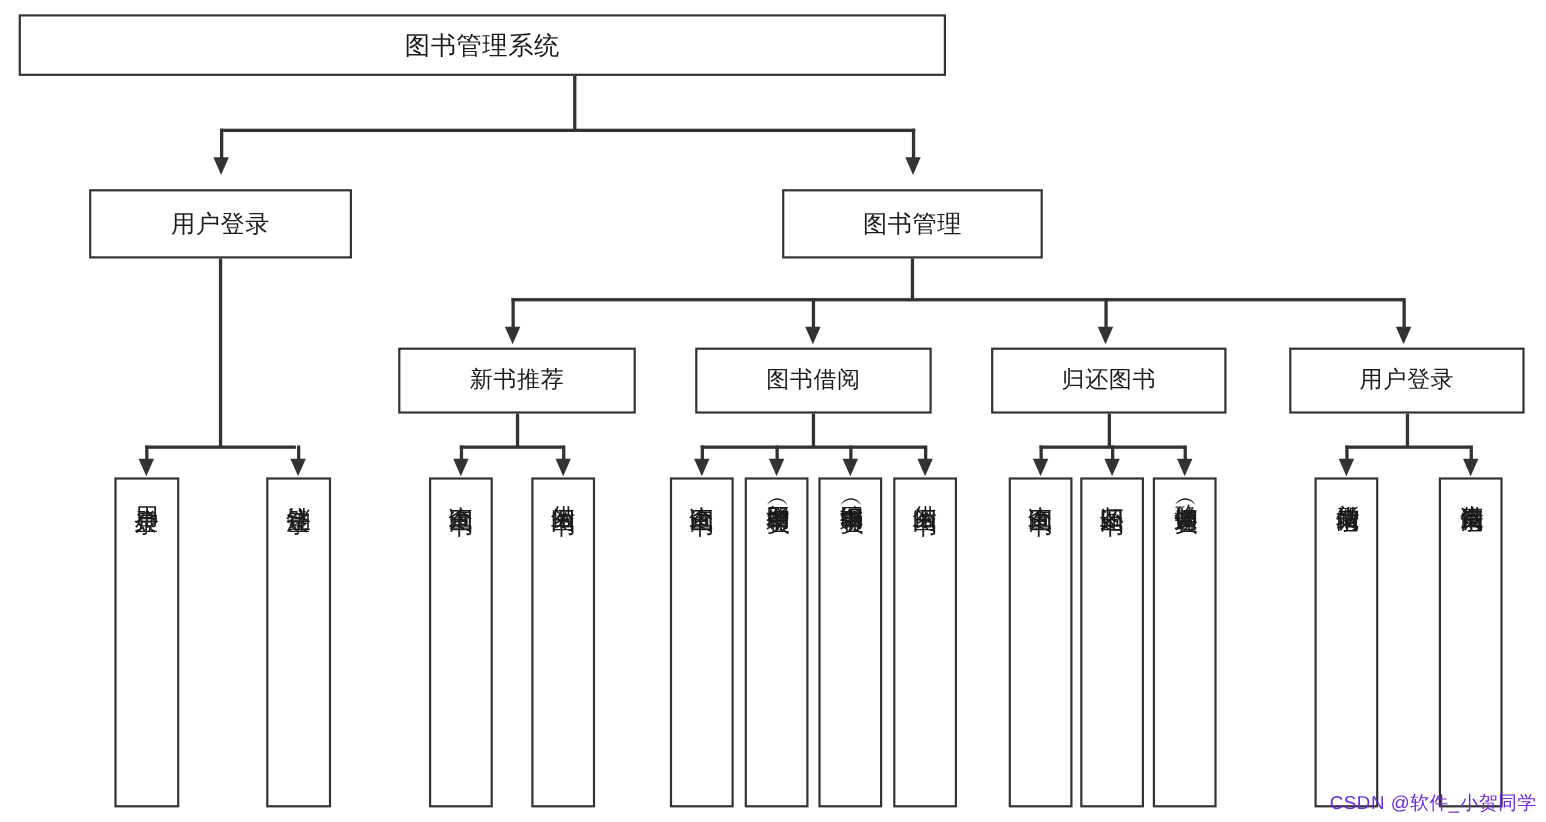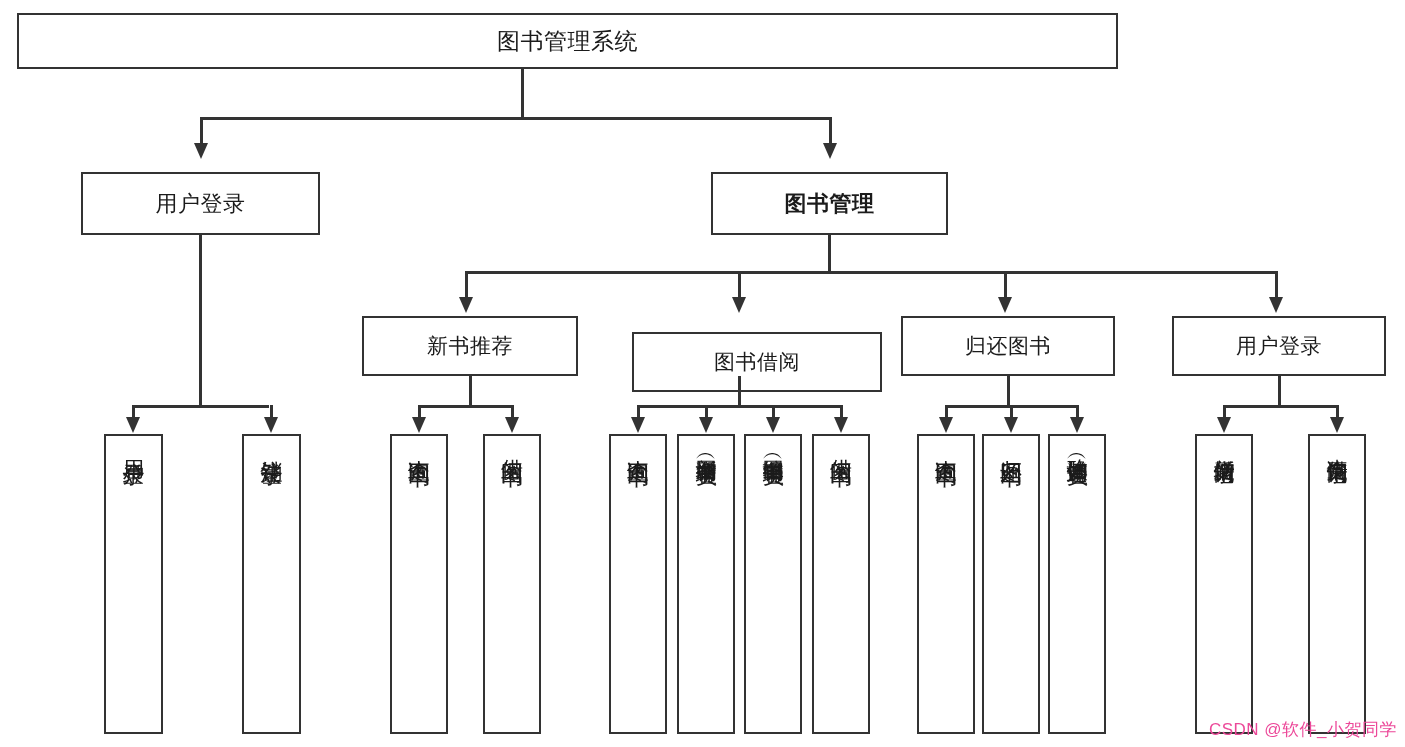--- a/index.html
+++ b/index.html
@@ -24,21 +24,21 @@
   .node .label{
     font-size:21px;
     line-height:1.25;
     letter-spacing:0.5px;
     color:#1b1b1b;
     white-space:nowrap;
     font-family:"Liberation Sans","DejaVu Sans",sans-serif;
   }
 
   
-  .node.root{left:17px;top:13px;width:1101px;height:56px;}
+  .node.root{left:17px;top:13px;width:843px;height:56px;}
   .node.root .label{font-size:23px;}
 
   
   .node.l1{height:63px;}
   .node.l1 .label{font-size:22px;}
 
   
   .node.l2{height:60px;}
   .node.l2 .label{font-size:21px;}
 
@@ -69,21 +69,21 @@
     position:absolute;
     width:0;height:0;
     border-left:7px solid transparent;
     border-right:7px solid transparent;
     border-top:16px solid #333333;
   }
 
   
   #watermark{
     position:absolute;right:8px;bottom:6px;
-    font-size:17px;color:#ec4899;
+    font-size:17px;color:#6d28d9;
     letter-spacing:0.5px;
     white-space:nowrap;
     font-family:"Liberation Sans","DejaVu Sans",sans-serif;
   }
 </style>
 </head>
 <body>
 
 <div id="diagram">
 
@@ -94,21 +94,21 @@
   <div class="ln v" style="left:521px;top:69px;height:50px;"></div>
   <div class="ln h" style="left:200px;top:117px;width:632px;"></div>
   <div class="ln v" style="left:200px;top:117px;height:27px;"></div>
   <div class="arrow" style="left:194px;top:143px;"></div>
   <div class="ln v" style="left:829px;top:117px;height:27px;"></div>
   <div class="arrow" style="left:823px;top:143px;"></div>
 
   <div class="node l1" style="left:81px;top:172px;width:239px;">
     <span class="label">用户登录</span>
   </div>
-  <div class="node l1" style="left:711px;top:172px;width:237px;font-weight:bold;">
+  <div class="node l1" style="left:711px;top:172px;width:237px;">
     <span class="label">图书管理</span>
   </div>
 
   <div class="ln v" style="left:199px;top:235px;height:172px;"></div>
   <div class="ln h" style="left:132px;top:405px;width:137px;"></div>
   <div class="ln v" style="left:132px;top:405px;height:14px;"></div>
   <div class="arrow" style="left:126px;top:417px;"></div>
   <div class="ln v" style="left:270px;top:405px;height:14px;"></div>
   <div class="arrow" style="left:264px;top:417px;"></div>
 
@@ -119,21 +119,21 @@
   <div class="ln v" style="left:738px;top:271px;height:27px;"></div>
   <div class="arrow" style="left:732px;top:297px;"></div>
   <div class="ln v" style="left:1004px;top:271px;height:27px;"></div>
   <div class="arrow" style="left:998px;top:297px;"></div>
   <div class="ln v" style="left:1275px;top:271px;height:27px;"></div>
   <div class="arrow" style="left:1269px;top:297px;"></div>
 
   <div class="node l2" style="left:362px;top:316px;width:216px;">
     <span class="label">新书推荐</span>
   </div>
-  <div class="node l2" style="left:632px;top:332px;width:250px;">
+  <div class="node l2" style="left:632px;top:316px;width:215px;">
     <span class="label">图书借阅</span>
   </div>
   <div class="node l2" style="left:901px;top:316px;width:214px;">
     <span class="label">归还图书</span>
   </div>
   <div class="node l2" style="left:1172px;top:316px;width:214px;">
     <span class="label">用户登录</span>
   </div>
 
   <div class="ln v" style="left:469px;top:376px;height:31px;"></div>

